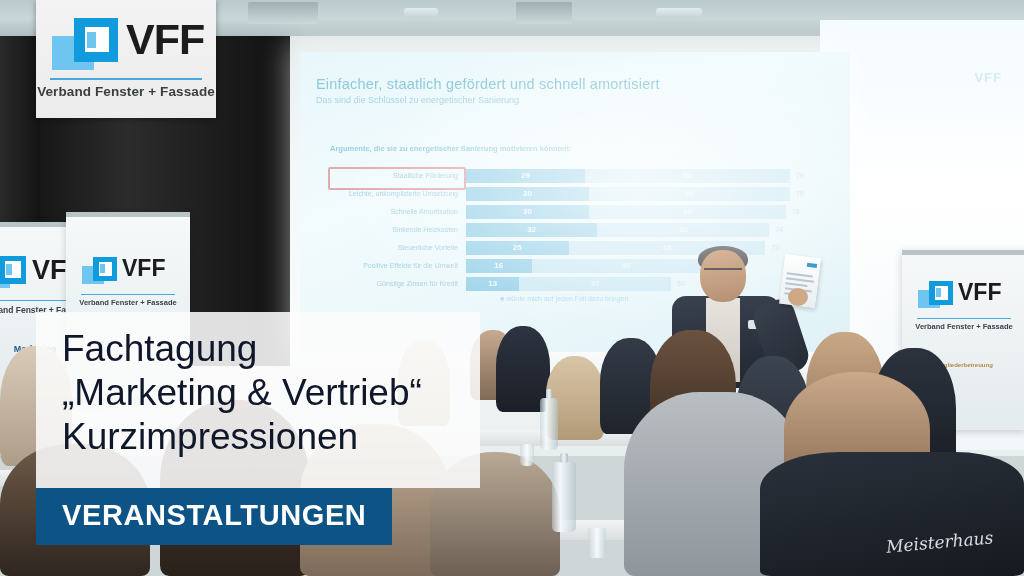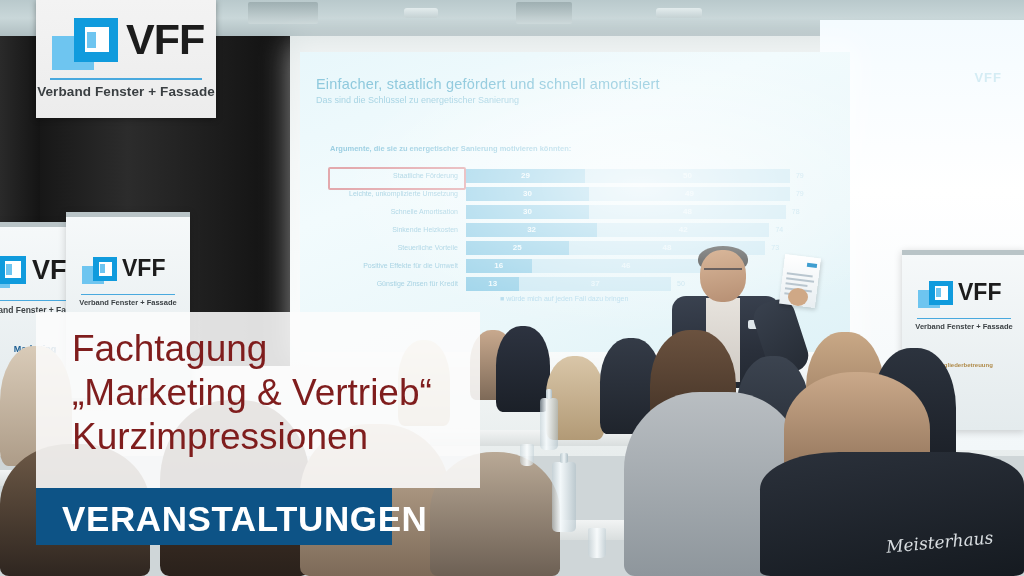--- a/index.html
+++ b/index.html
@@ -106,24 +106,24 @@
 
   
   .logobox{position:absolute;left:36px;top:0;width:180px;height:118px;
     background:linear-gradient(180deg,#f3f3f3,#ececec);box-shadow:0 1px 6px rgba(0,0,0,.35);}
   .logobox .rule{position:absolute;left:14px;right:14px;top:78px;height:2px;background:#49a9de;}
   .logobox .cap{position:absolute;left:0;right:0;top:84px;text-align:center;color:#3a3f42;
     font-size:13.5px;font-weight:bold;letter-spacing:.1px;}
 
   .titlepanel{position:absolute;left:36px;top:312px;width:444px;height:176px;
     background:rgba(252,252,252,.88);}
-  .titlepanel .t{position:absolute;left:36px;color:#7f1d1d;font-weight:normal;
+  .titlepanel .t{position:absolute;left:26px;color:#0f172a;font-weight:normal;
     font-size:37px;line-height:41px;white-space:nowrap;}
   .catbar{position:absolute;left:36px;top:488px;width:356px;height:57px;background:#0d5386;}
-  .catbar .lbl{position:absolute;left:26px;top:11px;color:#fff;font-size:35px;font-weight:bold;letter-spacing:.6px;}
+  .catbar .lbl{position:absolute;left:26px;top:11px;color:#fff;font-size:29px;font-weight:bold;letter-spacing:.6px;}
 </style>
 </head>
 <body>
 
 <div class="stage">
 
   <div class="photo">
 
     <div class="ceiling"></div>
     <div class="ceil-vent" style="left:248px;width:70px;"></div>

